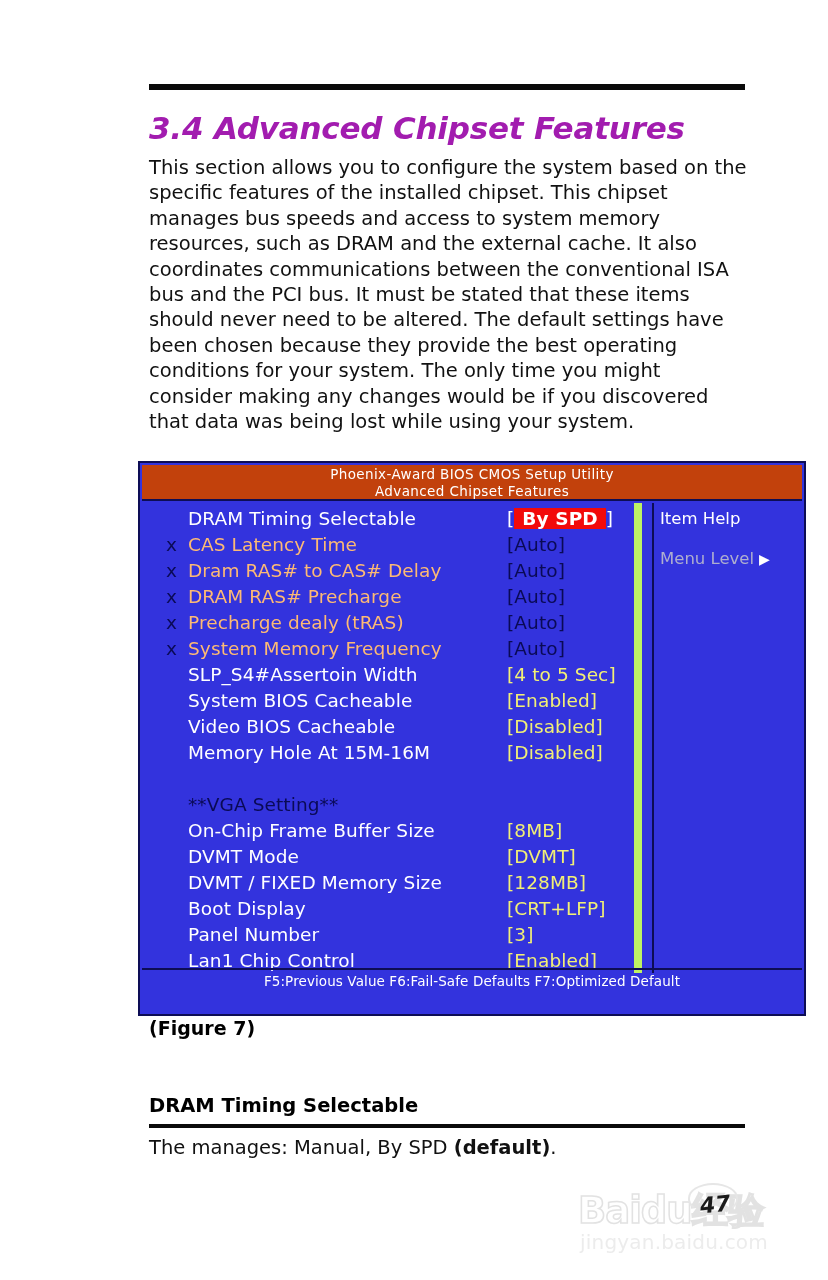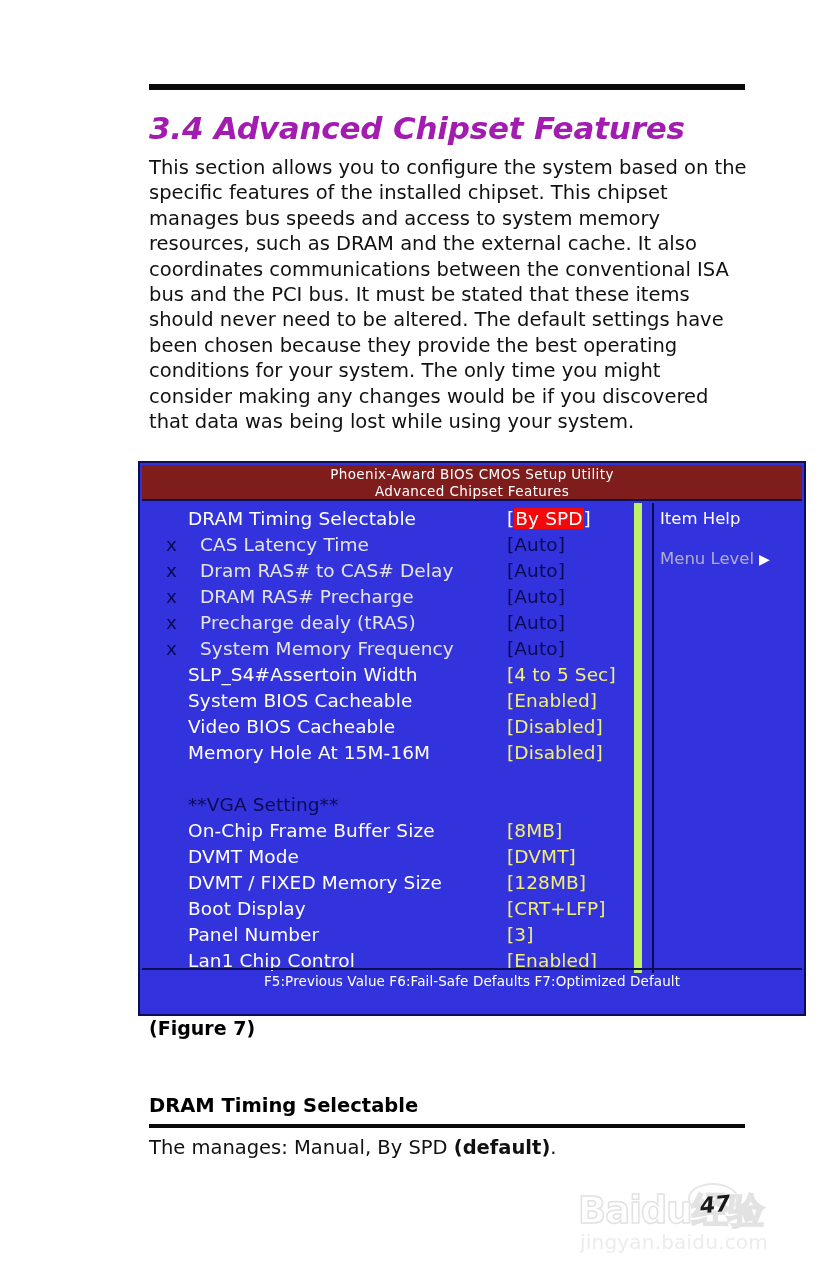--- a/index.html
+++ b/index.html
@@ -70,21 +70,21 @@
     background: #3333dd;
     border: 2px solid #0d0d55;
     box-sizing: border-box;
     font-family: "DejaVu Sans", sans-serif;
   }
   .bios-titlebar {
     position: absolute;
     left: 2px; top: 2px;
     width: 660px;
     height: 36px;
-    background: #7f1d1d;
+    background: #c2410c;
     border-bottom: 2px solid #0d0d55;
     box-sizing: border-box;
     text-align: center;
     color: #ffffff;
     font-size: 13.5px;
     line-height: 17px;
     padding-top: 1px;
   }
   .bios-titlebar .t1 { letter-spacing: 0.4px; }
   .bios-titlebar .t2 { letter-spacing: 0.4px; }
@@ -141,30 +141,31 @@
     color: #ffffff;
     letter-spacing: 0.1px;
   }
   .row .value {
     position: absolute;
     left: 365px;
     font-size: 18.5px;
     color: #f2f075;
     letter-spacing: 0.1px;
   }
-  .row.dim .label { color: #e5e5e5; margin-left: 12px; }
+  .row.dim .label { color: #fdba74; }
   .row.dim .value { color: #0a0a55; }
   .row.white-val .value { color: #ffffff; }
   .row.section .label { color: #0a0a55; }
   .row.blank { height: 26px; }
 
   .hl {
     background: #f20a0a;
     color: #ffffff;
-    padding: 0 1px;
+    padding: 0 8px;
+    font-weight: bold;
   }
 
   .help-title {
     position: absolute;
     left: 18px;
     top: 6px;
     font-size: 16.5px;
     color: #ffffff;
   }
   .help-level {

